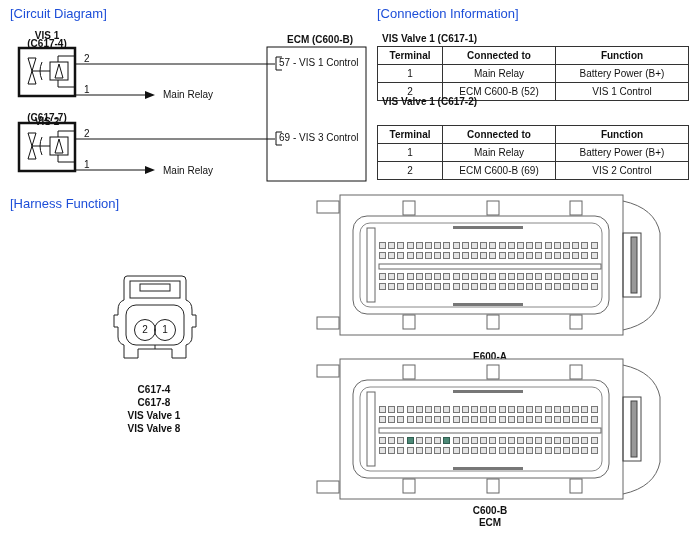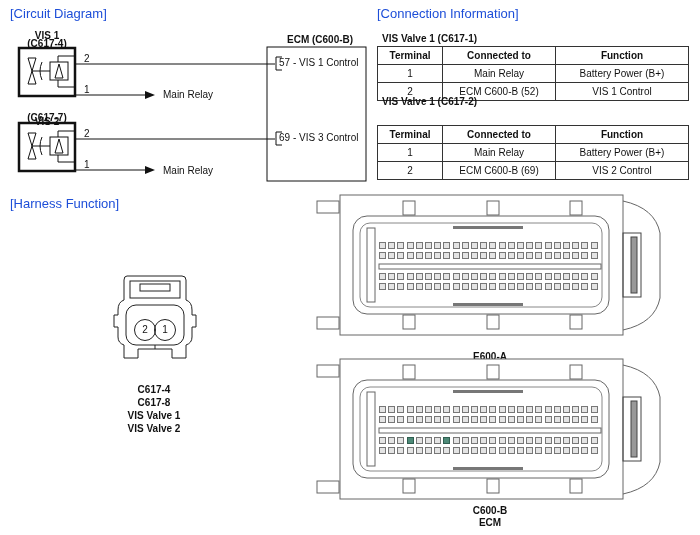--- a/index.html
+++ b/index.html
@@ -125,21 +125,21 @@
   <rect x="16" y="30" width="58" height="40" rx="10" fill="none" stroke="#222" stroke-width="1"></rect>
   <line x1="45" y1="70" x2="45" y2="74" stroke="#222" stroke-width="1"></line>
 </svg>
 <div class="abs" style="left:134px;top:319px;width:20px;height:20px;border:1px solid #222;border-radius:50%;font-size:10px;text-align:center;line-height:20px;">2</div>
 <div class="abs" style="left:154px;top:319px;width:20px;height:20px;border:1px solid #222;border-radius:50%;font-size:10px;text-align:center;line-height:20px;">1</div>
 
 <div class="abs lbl bold center" style="left:104px;top:383px;width:100px;line-height:13px;">
   <div>C617-4</div>
   <div>C617-8</div>
   <div>VIS Valve 1</div>
-  <div>VIS Valve 2</div>
+  <div>VIS Valve 8</div>
 </div>
 
 <div class="abs" id="conn-a" style="left:315px;top:193px;width:380px;height:150px;"><svg width="380" height="150">
       <rect x="25" y="2" width="283" height="140" fill="#fff" stroke="#666" stroke-width="1"></rect>
       <rect x="2" y="8" width="22" height="12" fill="none" stroke="#666"></rect>
       <rect x="2" y="124" width="22" height="12" fill="none" stroke="#666"></rect>
       <path d="M308 8 Q340 15 345 40 V105 Q340 130 308 137" fill="none" stroke="#666"></path>
       <rect x="308" y="40" width="18" height="64" fill="none" stroke="#444"></rect>
       <rect x="316" y="44" width="6" height="56" fill="#999" stroke="#444"></rect>
       <rect x="38" y="23" width="256" height="98" rx="14" fill="none" stroke="#666"></rect>

